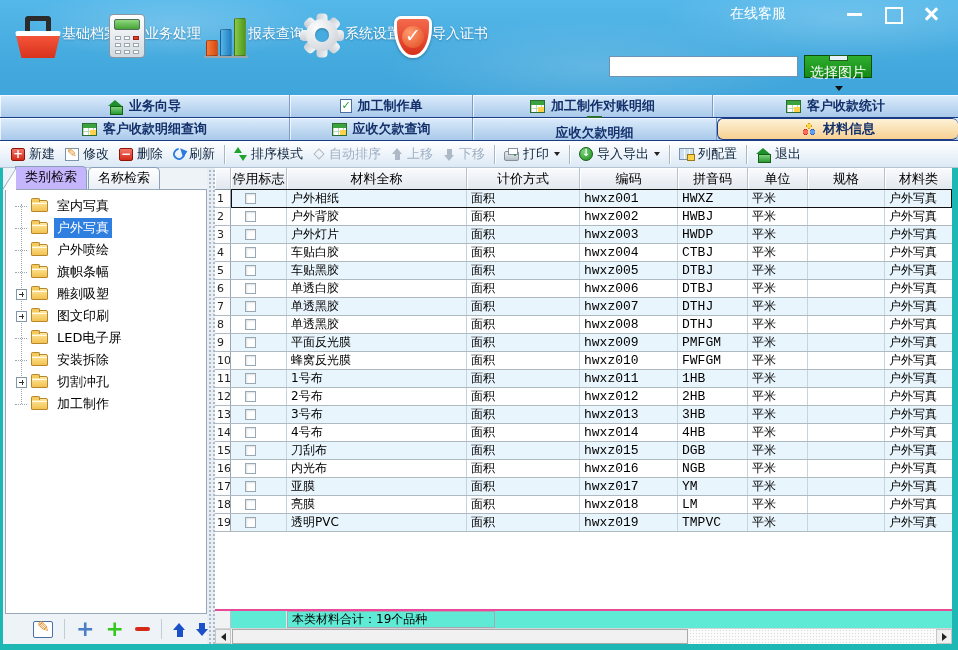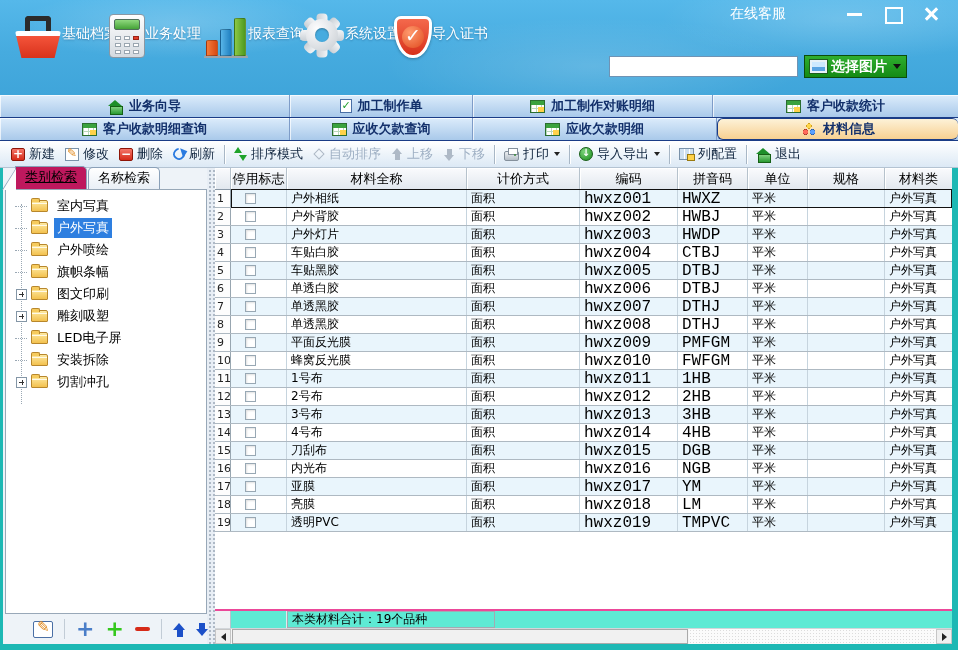--- a/index.html
+++ b/index.html
@@ -58,32 +58,32 @@
 .min-icon::after{ content:''; position:absolute; left:3px; top:8px; width:15px; height:3px; background:#fff; }
 .max-icon::after{ content:''; position:absolute; left:3px; top:2px; width:14px; height:13px; border:2.5px solid #fff; }
 .close-icon::before,.close-icon::after{ content:''; position:absolute; left:10px; top:1px; width:3px; height:16px; background:#fff; }
 .close-icon::before{ transform:rotate(45deg); }
 .close-icon::after{ transform:rotate(-45deg); }
 
 
 .imgsearch{ position:absolute; left:609px; top:55px; display:flex; align-items:center; }
 .imgsearch input{ width:189px; height:21px; border:1px solid #6f93b4; background:#fff; font-size:13px; padding:0 4px; outline:none; }
 .pickbtn{ margin-left:6px; height:23px; display:flex; align-items:center; gap:4px; padding:0 5px;
-  background:linear-gradient(#2fae2f,#148a14); border:1px solid #0b4d0b; color:#fff; font-size:14px; font-weight:bold; cursor:pointer; }
+  background:linear-gradient(#2fae2f,#148a14); border:1px solid #0b4d0b; color:#fff; font-size:14px; font-weight:normal; cursor:pointer;flex-direction:column; }
 .pic-icon{ width:17px; height:13px; background:linear-gradient(180deg,#cde9ff 0 55%,#5aa4e2 55%); border:2px solid #e9f2f8; box-shadow:0 0 0 1px #1d5e1d; }
 .pickbtn .caret{ margin-left:2px; border-left:4px solid transparent; border-right:4px solid transparent; border-top:5px solid #111; }
 
 
 .tabrow{ height:23px; display:flex; background:linear-gradient(#dcecfb,#a9c9ea); border-bottom:1px solid #1a3c86; }
 .tabrow .tab{ display:flex; align-items:center; justify-content:center; gap:6px;
   color:#13306b; font-size:13px; font-weight:bold; border-right:1px solid #7e9cc8; box-shadow:inset 1px 1px 0 rgba(255,255,255,.7); cursor:pointer; }
 #tabrow1 .tab:nth-child(1){ width:290px; } #tabrow1 .tab:nth-child(2){ width:183px; }
 #tabrow1 .tab:nth-child(3){ width:240px; } #tabrow1 .tab:nth-child(4){ flex:1; border-right:none; }
 #tabrow2 .tab:nth-child(1){ width:290px; } #tabrow2 .tab:nth-child(2){ width:183px; }
-#tabrow2 .tab:nth-child(3){ width:244px; } #tabrow2 .tab:nth-child(4){ flex:1; border-right:none;border-radius:6px; }
+#tabrow2 .tab:nth-child(3){ width:244px;flex-direction:column; } #tabrow2 .tab:nth-child(4){ flex:1; border-right:none;border-radius:6px; }
 .tab.active{ background:linear-gradient(#fdf2d8,#f7d091); border:1px solid #1a3c86; box-shadow:none; }
 
 
 .home-icon{ width:15px; height:13px; position:relative; }
 .home-icon::before{ content:''; position:absolute; left:0; top:0; border-left:7.5px solid transparent; border-right:7.5px solid transparent; border-bottom:6px solid #1e8f2a; }
 .home-icon::after{ content:''; position:absolute; left:2px; top:6px; width:11px; height:7px; background:linear-gradient(#7fd07f,#2a9a32); border:1px solid #156015; }
 .worksheet-icon{ width:12px; height:14px; background:#fff; border:1px solid #4a6fa5; position:relative; }
 .worksheet-icon::after{ content:'✓'; position:absolute; left:1px; top:-1px; color:#1f9e2a; font-size:11px; font-weight:bold; }
 .table-icon{ width:15px; height:13px; border:1px solid #2a6e30; background-color:#fff;
   background-image:
@@ -139,21 +139,21 @@
 
 
 .content{ position:absolute; top:168px; left:0; right:0; bottom:0; display:flex;
   border-left:3px solid #1db8b4; border-right:6px solid #1db8b4; border-bottom:6px solid #1db8b4; background:#eef3f8; }
 
 
 .sidebar{ width:204px; display:flex; flex-direction:column; background:#eef3f8; }
 .sidebar-tabs{ height:21px; display:flex; align-items:flex-end; padding-left:12px; position:relative; }
 .stab{ font-size:13px; color:#000; padding:1px 9px 2px; margin-right:1px; background:linear-gradient(#ffffff,#e9eff6);
   border:1px solid #8aa0b8; border-bottom:none; border-radius:5px 5px 0 0; cursor:pointer; position:relative; }
-.stab.active{ background:#be185d; z-index:2; padding-bottom:3px; border-radius:0 5px 0 0;text-decoration:underline; }
+.stab.active{ background:#c4b5fd; z-index:2; padding-bottom:3px; border-radius:0 5px 0 0; }
 .stab.active::before{ content:''; position:absolute; left:-13px; bottom:-1px; width:0; height:0;
   border-bottom:21px solid #fdfdfd; border-left:13px solid transparent; }
 .stab.active::after{ content:''; position:absolute; left:-14px; bottom:-1px; width:0; height:0;
   border-bottom:22px solid #8aa0b8; border-left:14px solid transparent; z-index:-1; }
 .tree{ flex:1; background:#fff; border:1px solid #98a8b8; margin-left:2px; position:relative; padding-top:5px; overflow:hidden; }
 .tree::before{ content:''; position:absolute; left:15px; top:14px; height:200px; border-left:1px dotted #9aa8b4; }
 .tree-item{ height:22px; display:flex; align-items:center; padding-left:9px; font-size:13px; color:#000; cursor:pointer; position:relative; z-index:1; }
 .tree-item .stub{ width:12px; border-top:1px dotted #9aa8b4; margin-right:1px; }
 .expand-box{ width:11px; height:11px; background:#fff; border:1px solid #8496a6; margin-left:1px; margin-right:1px; position:relative; flex:none; }
 .expand-box::before{ content:''; position:absolute; left:2px; top:4.5px; width:5px; height:1px; background:#333; }
@@ -181,21 +181,21 @@
 .gh{ display:flex; align-items:center; justify-content:center; border-right:1px solid #b6c2cc; box-shadow:inset 1px 1px 0 #fff; white-space:nowrap; overflow:hidden; }
 .w-num{ width:16px; flex:none; } .w-flag{ width:56px; flex:none; } .w-name{ width:180px; flex:none; }
 .w-price{ width:113px; flex:none; } .w-code{ width:98px; flex:none; } .w-py{ width:70px; flex:none; }
 .w-unit{ width:60px; flex:none; } .w-spec{ width:77px; flex:none; } .w-cat{ flex:1; min-width:0; }
 .grid-body{ flex:none; }
 .grow{ height:18px; display:flex; border-bottom:1px solid #aeb9c2; position:relative; font-size:12px; cursor:default; }
 .grow.odd{ background:#e9f5fc; } .grow.even{ background:#fff; }
 .gc{ display:flex; align-items:center; padding:0 4px; border-right:1px solid #c6d4de; overflow:hidden; white-space:nowrap; }
 .gc.num{ padding:0 2px; background:#fdfdfd; border-right:1px solid #98a6b0; font-size:11px; color:#222; }
 .cb{ width:11px; height:11px; background:#fff; border:1px solid #98a8b4; margin-left:10px; box-shadow:inset 1px 1px 2px rgba(0,0,0,.12); cursor:pointer; }
-.mono{ font-family:"Liberation Mono", monospace; font-size:16px; }
+.mono{ font-family:"Liberation Mono", monospace; font-size:13px; }
 .grow.focused::after{ content:''; position:absolute; left:16px; right:0; top:-1px; bottom:-1px; border:1.5px solid #111; pointer-events:none; }
 .grid-filler{ flex:1; background:#fff; }
 .grid-status{ height:19px; flex:none; display:flex; align-items:center; border-top:2px solid #ec4899; background:#5eead4; font-size:12px; }
 .gs-strip{ width:16px; height:100%; background:#f0f2f4; border-right:1px solid #b6c2cc; flex:none; }
 .gs-gap{ width:56px; flex:none; border-right:1px solid #e4e8ec; height:100%; }
 .total-box{ width:208px; height:17px; border:1px solid #a2aab2; display:flex; align-items:center; padding-left:4px; flex:none; }
 .hscroll{ height:16px; flex:none; display:flex; align-items:stretch; border-top:1px solid #d2d6da; background:#f6f6f6; }
 .sarrow{ width:16px; flex:none; background:#f0f0f0; border:1px solid #c6c6c6; display:flex; align-items:center; justify-content:center; cursor:pointer; }
 .tri-left{ border-top:4px solid transparent; border-bottom:4px solid transparent; border-right:5px solid #222; }
 .tri-right{ border-top:4px solid transparent; border-bottom:4px solid transparent; border-left:5px solid #222; }
@@ -396,41 +396,46 @@
           <span class="tlabel">户外喷绘</span>
           </div>
         <div class="tree-item">
             <span class="stub"></span>
           <span class="folder-icon"></span>
           <span class="tlabel">旗帜条幅</span>
           </div>
         <div class="tree-item">
           <span class="expand-box"></span>
           <span class="folder-icon"></span>
+          <span class="tlabel">雕刻吸塑</span>
+          </div>
+        <div class="tree-item">
+          <span class="expand-box"></span>
+          <span class="folder-icon"></span>
           <span class="tlabel">图文印刷</span>
           </div>
         <div class="tree-item">
+            <span class="stub"></span>
+          <span class="folder-icon"></span>
+          <span class="tlabel">LED电子屏</span>
+          </div>
+        <div class="tree-item">
+            <span class="stub"></span>
+          <span class="folder-icon"></span>
+          <span class="tlabel">安装拆除</span>
+          </div>
+        <div class="tree-item">
           <span class="expand-box"></span>
           <span class="folder-icon"></span>
-          <span class="tlabel">雕刻吸塑</span>
+          <span class="tlabel">切割冲孔</span>
           </div>
         <div class="tree-item">
             <span class="stub"></span>
           <span class="folder-icon"></span>
-          <span class="tlabel">LED电子屏</span>
-          </div>
-        <div class="tree-item">
-            <span class="stub"></span>
-          <span class="folder-icon"></span>
-          <span class="tlabel">安装拆除</span>
-          </div>
-        <div class="tree-item">
-          <span class="expand-box"></span>
-          <span class="folder-icon"></span>
-          <span class="tlabel">切割冲孔</span>
+          <span class="tlabel">加工制作</span>
           </div>
       </div>
       <div class="sidebar-footer">
         <span class="editpad-icon"></span>
         <span class="fsep"></span>
         <span class="plus-blue">+</span>
         <span class="plus-green">+</span>
         <span class="minus-red"></span>
         <span class="fsep"></span>
         <span class="arrow-up-blue"></span>

